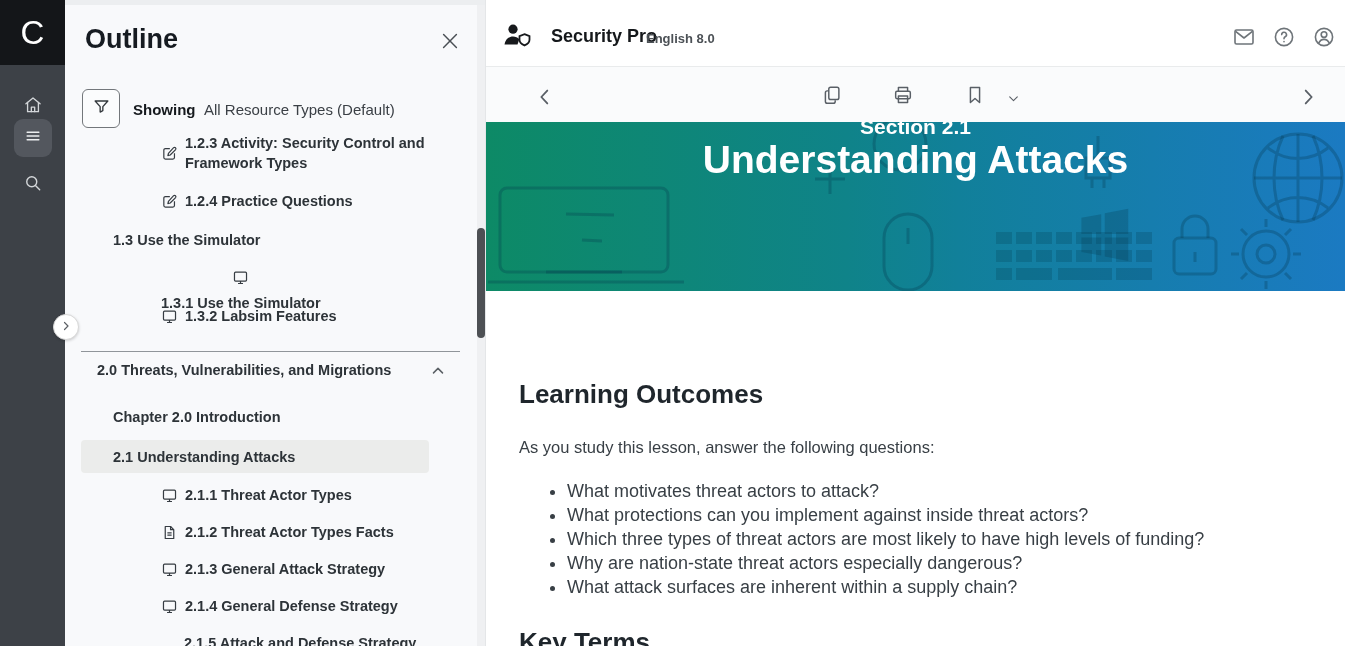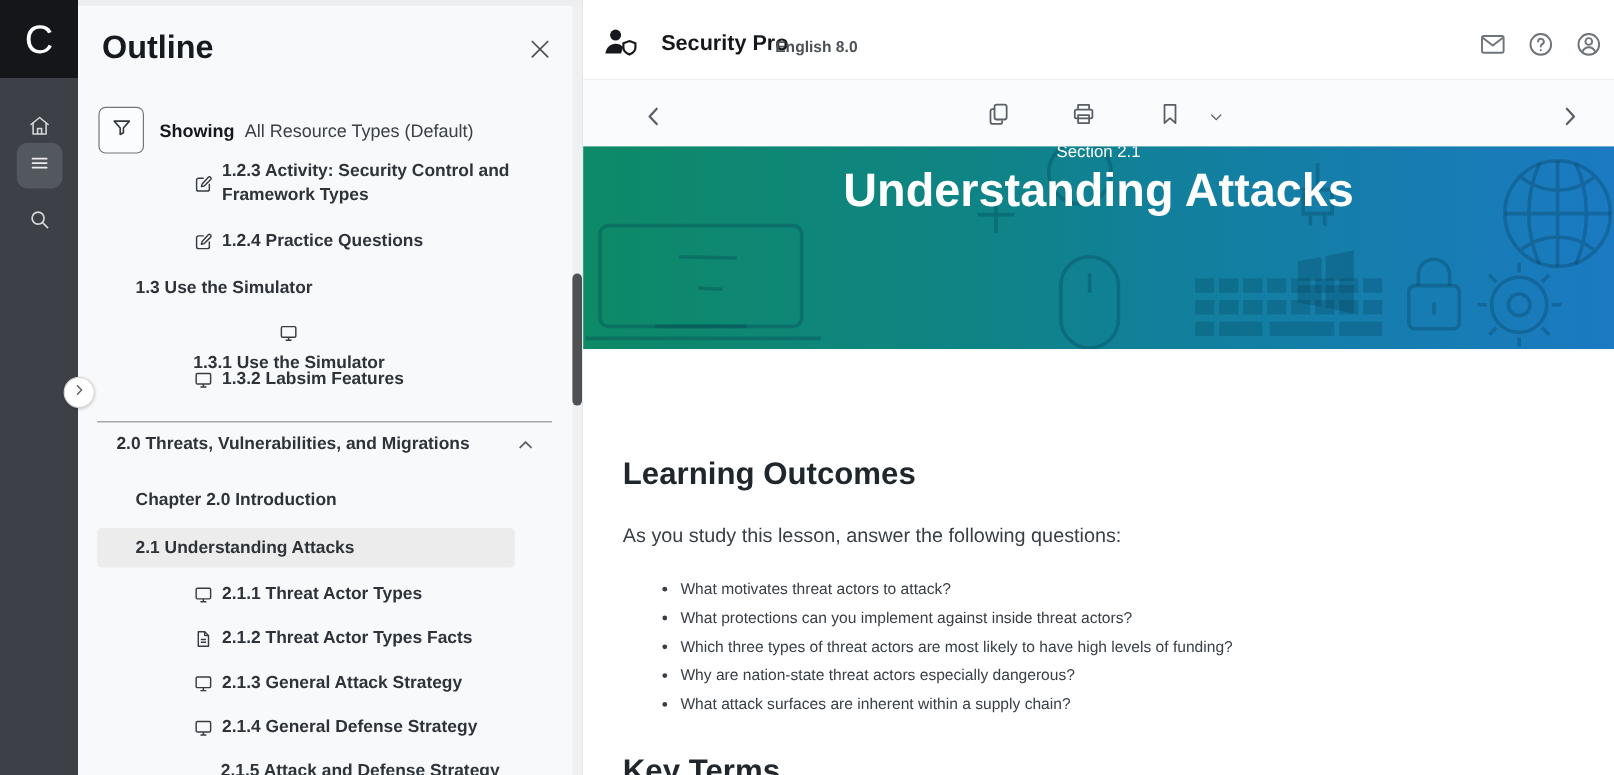--- a/index.html
+++ b/index.html
@@ -60,31 +60,31 @@
   .prod-edition { position:absolute; left:160px; top:31px; font-size:13px; font-weight:600; color:#4c5156; }
   .hicon { position:absolute; top:25px; width:24px; height:24px; color:#6e7479; }
   .hicon svg { width:24px; height:24px; }
 
   .toolbar { position:absolute; left:0; top:67px; width:100%; height:55px; background:#fafbfc; }
   .ticonbtn { position:absolute; color:#595f66; display:flex; }
   .ticonbtn svg { width:22px; height:22px; }
 
   .banner { position:absolute; left:0; top:122px; width:859px; height:169px; overflow:hidden; }
   .banner-pattern { position:absolute; left:0; top:0; width:859px; height:169px; }
-  .banner-section { position:relative; margin-top:-7px; text-align:center; font-size:14px; font-weight:400;
+  .banner-section { position:relative; margin-top:-7px; text-align:center; font-size:21px; font-weight:700;
                     color:#fff; line-height:23px; }
   .banner-title { position:relative; text-align:center; font-size:39px; font-weight:700;
                   color:#fff; line-height:44px; }
 
   .content { position:absolute; left:0; top:291px; width:859px; height:355px; background:#fff;
              padding:88px 40px 0 33px; color:#383f45; }
   .content h2 { font-size:26px; font-weight:700; color:#1f262c; }
   .content p { margin-top:28px; font-size:16.5px; }
   .content ul { margin-top:22px; padding-left:48px; }
-  .content li { font-size:13px; line-height:24px; }
+  .content li { font-size:18px; line-height:24px; }
   .kt { margin-top:28px; }
 </style>
 </head>
 <body>
 
 <div class="page">
 
   <div class="rail">
     <div class="rail-logo">C</div>
     <div class="rail-btn" style="top:88px">

